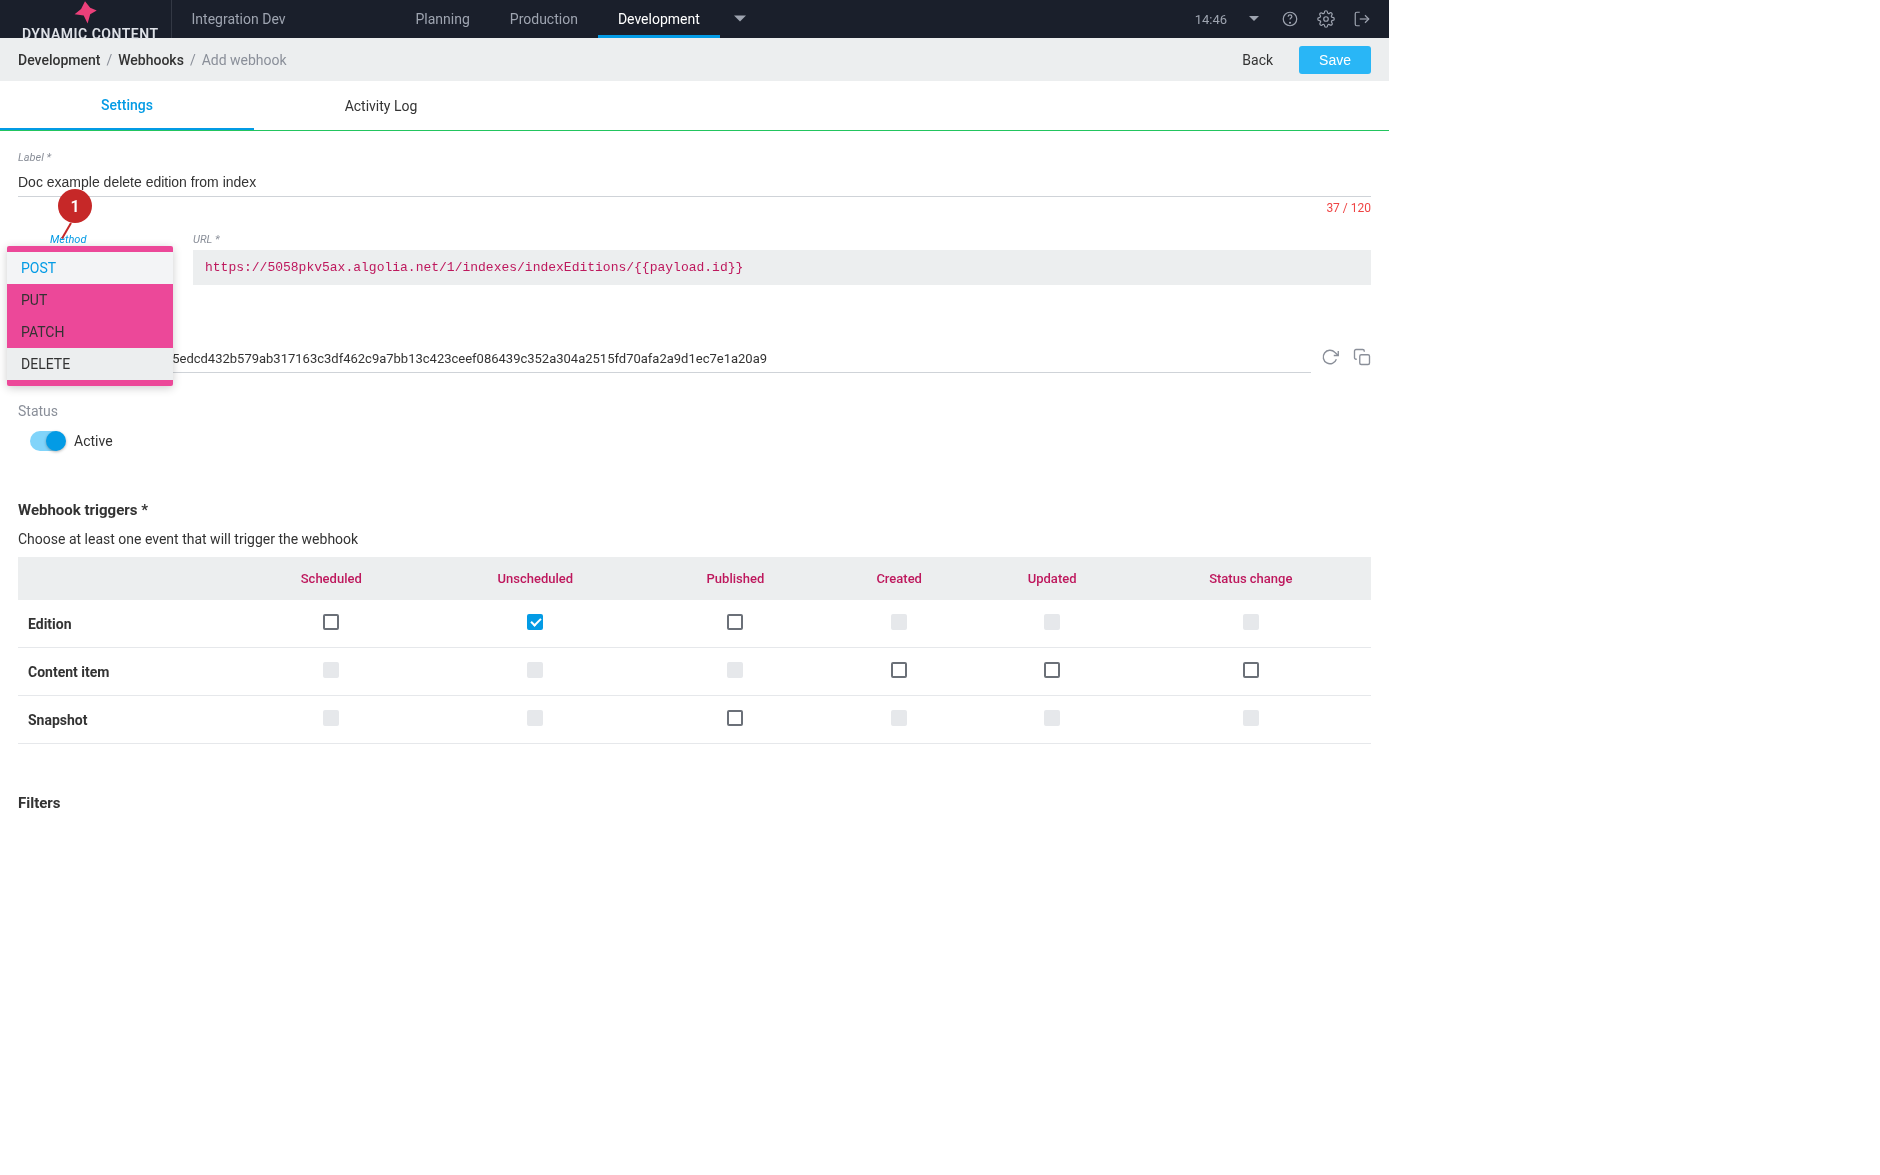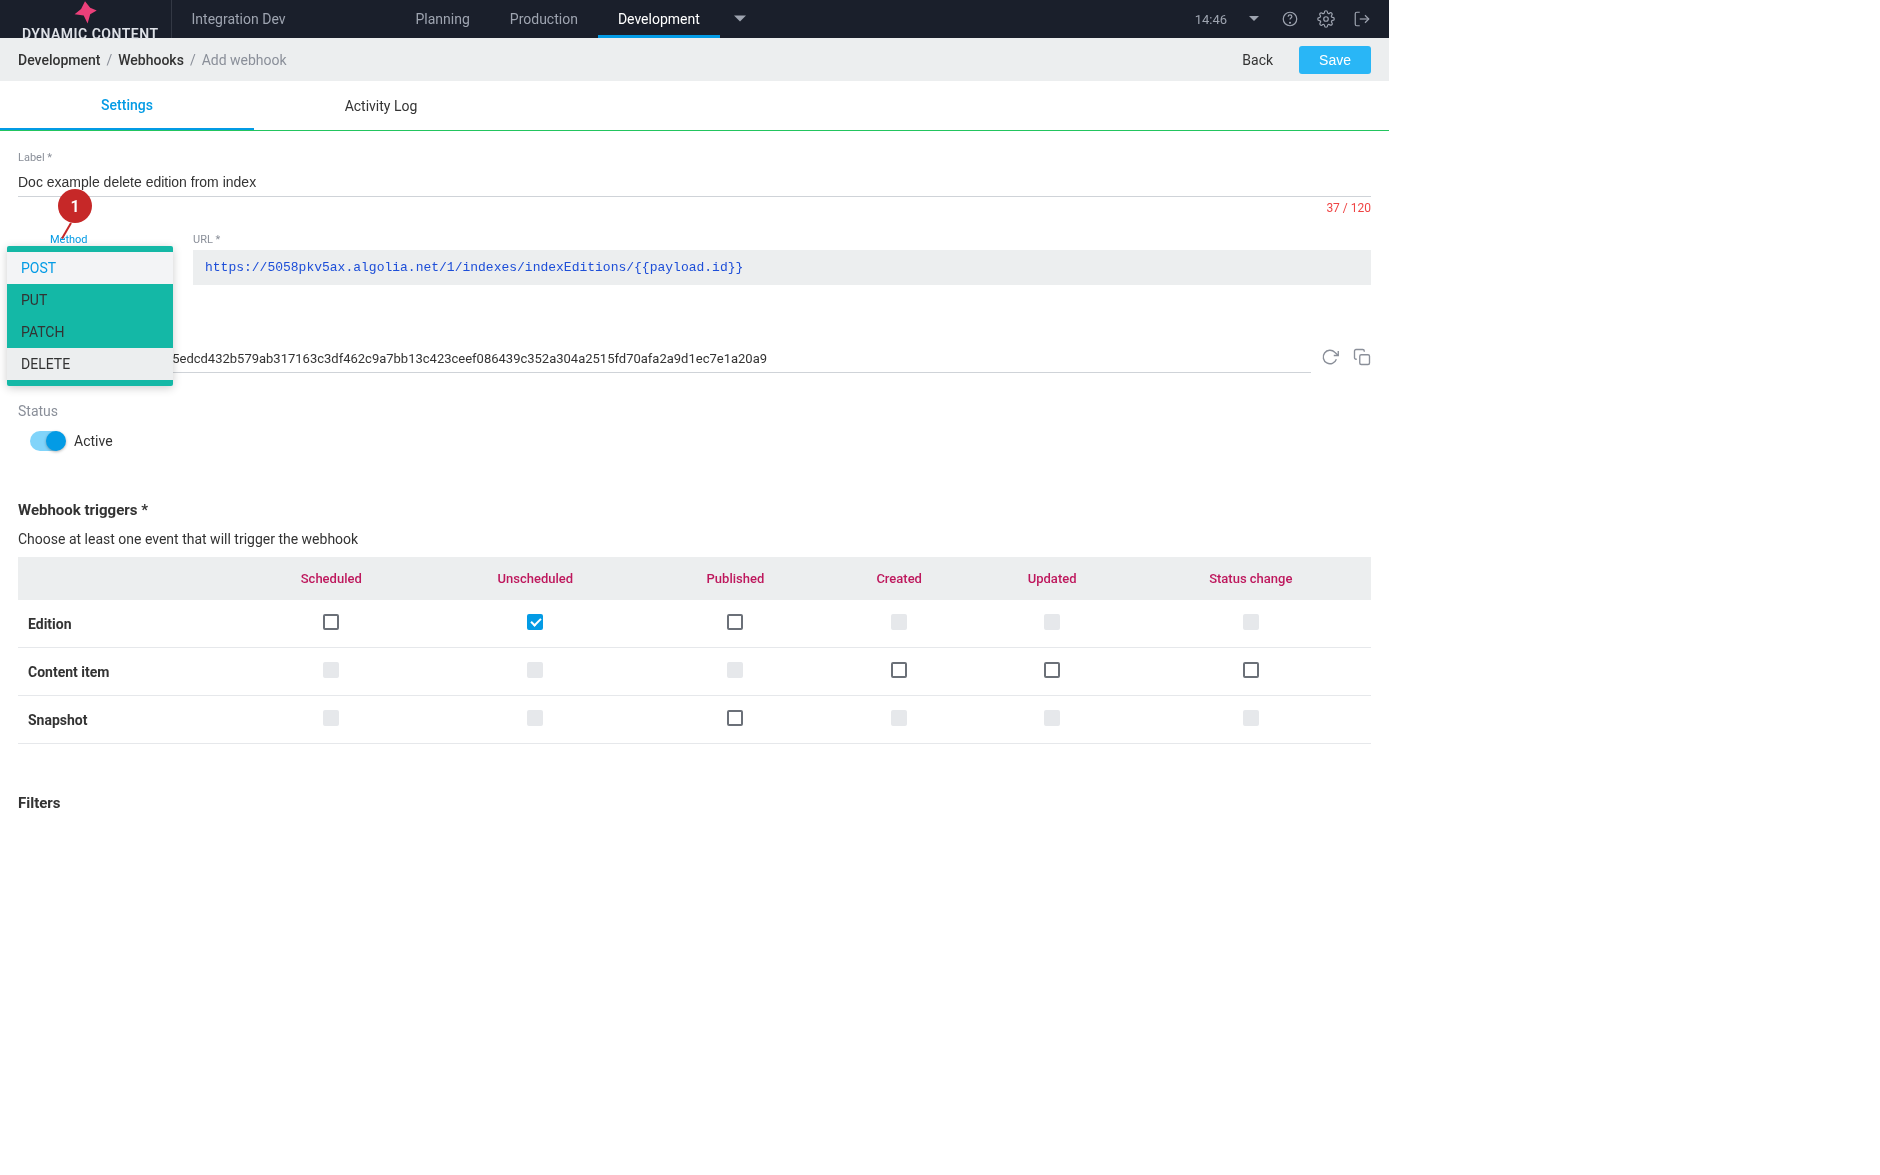--- a/index.html
+++ b/index.html
@@ -30,32 +30,32 @@
   .btn-save { background: #29b6f6; color: #fff; font-size: 14px; padding: 6px 20px; border-radius: 3px; cursor: pointer; border: none; }
 
   
   .inner-tabs { display: flex; height: 50px; border-bottom: 1px solid #22c55e; }
   .inner-tab { width: 254px; display: flex; align-items: center; justify-content: center; font-size: 14px; cursor: pointer; color: #333; }
   .inner-tab.active { color: #039be5; border-bottom: 2px solid #039be5; font-weight: 500; }
 
   
   .form { padding: 20px 18px 40px; position: relative; }
   .field { margin-bottom: 18px; position: relative; }
-  .field-label { font-size: 11px; color: #8a8f99; margin-bottom: 4px; display: block; }
+  .field-label { font-size: 11px; color: #8a8f99; margin-bottom: 4px; display: block; font-style: italic; }
   .field-label.blue { color: #039be5; margin-left: 32px; }
   .text-input { width: 100%; border: none; border-bottom: 1px solid #cfd3d8; padding: 6px 0; font-size: 14px; color: #333; background: transparent; outline: none; }
   .counter { text-align: right; font-size: 12px; color: #ef4444; margin-top: 4px; }
 
   .method-url-row { display: flex; gap: 18px; align-items: flex-start; }
   .method-col { width: 157px; position: relative; }
   .url-col { flex: 1; }
-  .url-input { width: 100%; background: #eceeef; border: none; padding: 10px 12px; font-family: "Courier New", monospace; font-size: 13px; color: #1d4ed8; outline: none; }
-
-  
-  .dropdown-pop { position: absolute; top: 13px; left: -11px; width: 166px; background: #14b8a6; box-shadow: 0 2px 10px rgba(0,0,0,0.2); border-radius: 2px; z-index: 100; padding: 6px 0; }
+  .url-input { width: 100%; background: #eceeef; border: none; padding: 10px 12px; font-family: "Courier New", monospace; font-size: 13px; color: #be185d; outline: none; }
+
+  
+  .dropdown-pop { position: absolute; top: 13px; left: -11px; width: 166px; background: #ec4899; box-shadow: 0 2px 10px rgba(0,0,0,0.2); border-radius: 2px; z-index: 100; padding: 6px 0; }
   .dropdown-item { padding: 8px 14px; font-size: 14px; cursor: pointer; }
   .dropdown-item.selected { color: #039be5; background: #f3f4f6; }
   .dropdown-item.hover { background: #eceeef; }
 
   
   .annotation { position: absolute; width: 34px; height: 34px; background: #c62828; border-radius: 50%; color: #fff; display: flex; align-items: center; justify-content: center; font-size: 16px; font-weight: 600; z-index: 200; }
   .anno-line { position: absolute; width: 2px; background: #c62828; z-index: 199; transform-origin: top; }
 
   
   .secret-row { display: flex; align-items: center; gap: 10px; margin-top: 20px; }

